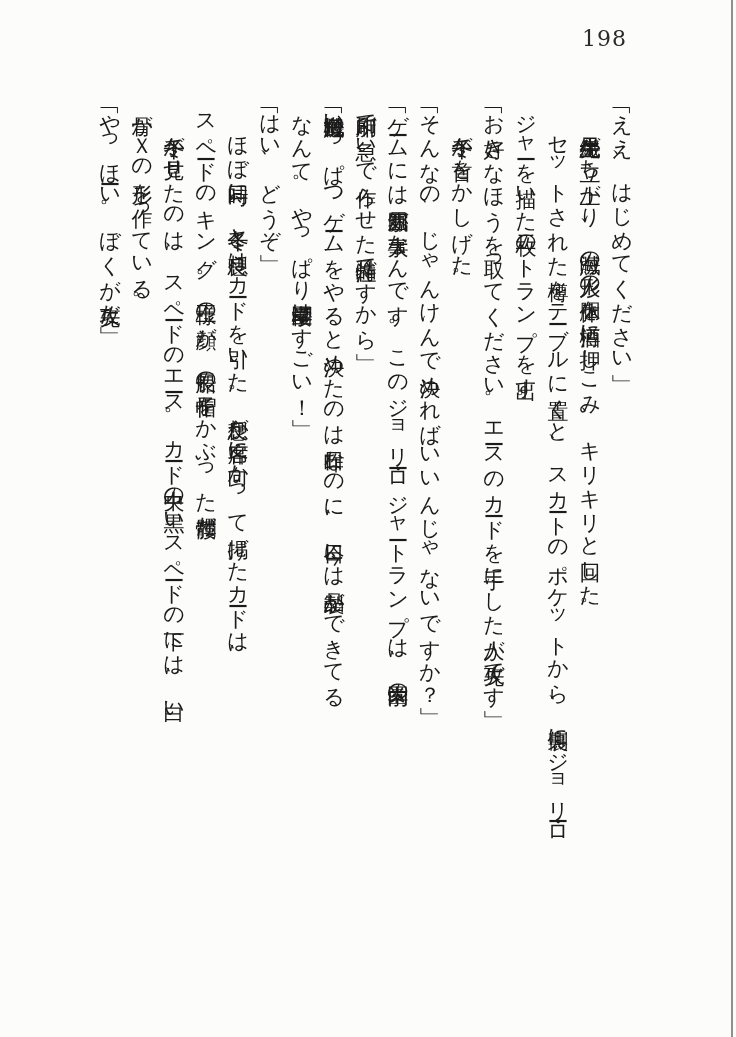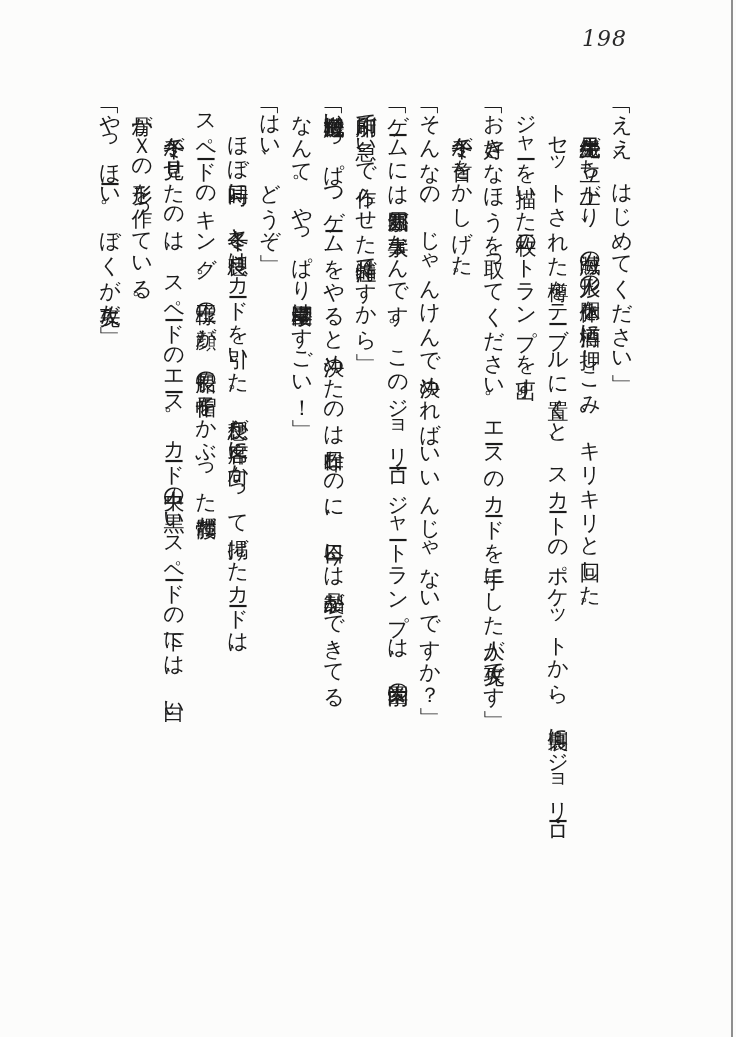--- a/index.html
+++ b/index.html
@@ -13,21 +13,20 @@
     height: 1037px;
     background: #fcfcfb;
     overflow: hidden;
     font-family: "DejaVu Serif", serif;
   }
   .page-number {
     position: absolute;
     left: 582px;
     top: 26px;
     font-family: "DejaVu Serif", serif;
-    font-style: italic;
     font-size: 22px;
     letter-spacing: 1px;
     color: #2a2a2a;
   }
   .text-block {
     position: absolute;
     top: 100px;
     right: 98px;
     height: 828px;
     writing-mode: vertical-rl;

